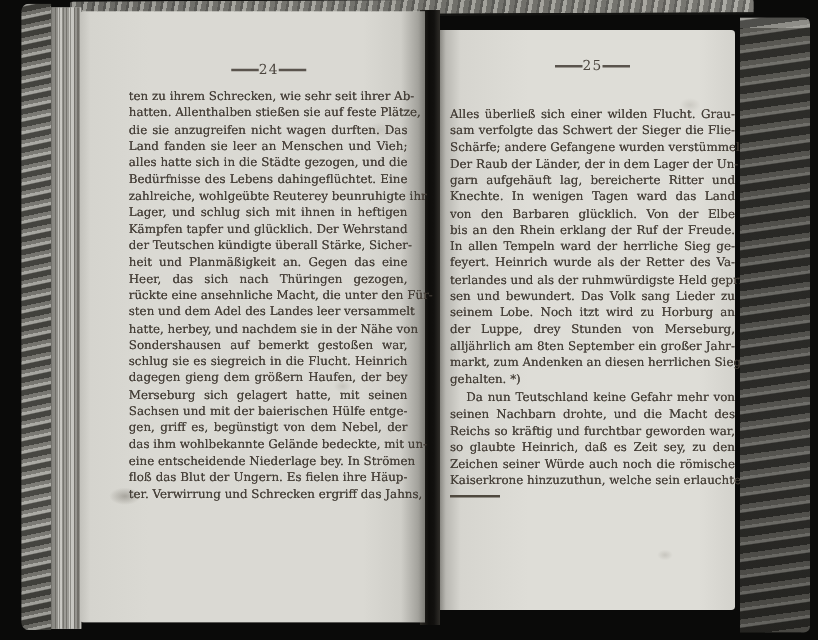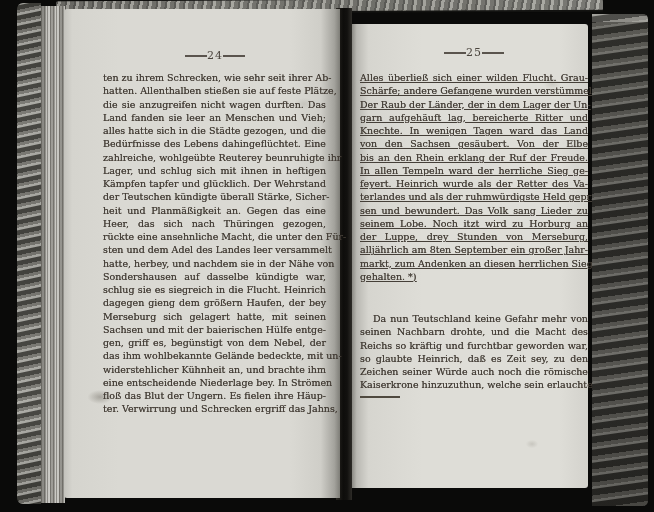--- a/index.html
+++ b/index.html
@@ -82,21 +82,21 @@
     text-shadow:0 0 0.4px rgba(60,52,44,.85);
   }
   .lines .line {
     white-space:nowrap; height:13.25px;
     text-align:justify; text-align-last:justify;
   }
   .lines .line:last-child { text-align-last:left; }
   .lines.cont .line:last-child { text-align-last:justify; }
 
   .block-left  { left:39px; top:62px;  width:223px; }
-  .block-p1    { left:8px;  top:47px;  width:228px;text-decoration:underline; }
+  .block-p1    { left:8px;  top:61px;  width:228px; }
   .block-p2    { left:8px;  top:288px; width:228px; }
   .block-p2 .line:first-child { text-indent:13px; }
 
   .footnote-rule {
     position:absolute; left:8px; top:372px; width:40px; height:2px; background:#4f493f;
   }
   .block-footnote { left:8px; top:378px; width:228px; font-size:8.3px; line-height:12px; }
   .block-footnote .line { height:12px; }
   .block-footnote .line:first-child { text-indent:6px; }
   .block-footnote .line:last-child { padding-left:16px; }
@@ -126,47 +126,47 @@
         <div class="line">Bedürfnisse des Lebens dahingeflüchtet. Eine</div>
         <div class="line">zahlreiche, wohlgeübte Reuterey beunruhigte ihr</div>
         <div class="line">Lager, und schlug sich mit ihnen in heftigen</div>
         <div class="line">Kämpfen tapfer und glücklich. Der Wehrstand</div>
         <div class="line">der Teutschen kündigte überall Stärke, Sicher-</div>
         <div class="line">heit und Planmäßigkeit an. Gegen das eine</div>
         <div class="line">Heer, das sich nach Thüringen gezogen,</div>
         <div class="line">rückte eine ansehnliche Macht, die unter den Für-</div>
         <div class="line">sten und dem Adel des Landes leer versammelt</div>
         <div class="line">hatte, herbey, und nachdem sie in der Nähe von</div>
-        <div class="line">Sondershausen auf dasselbe kündigte war,</div>
+        <div class="line">Sondershausen auf bemerkt gestoßen war,</div>
         <div class="line">schlug sie es siegreich in die Flucht. Heinrich</div>
         <div class="line">dagegen gieng dem größern Haufen, der bey</div>
         <div class="line">Merseburg sich gelagert hatte, mit seinen</div>
         <div class="line">Sachsen und mit der baierischen Hülfe entge-</div>
         <div class="line">gen, griff es, begünstigt von dem Nebel, der</div>
         <div class="line">das ihm wohlbekannte Gelände bedeckte, mit un-</div>
-        <div class="line">widerstehlicher Kühnheit an, und brachte ihm</div>
         <div class="line">eine entscheidende Niederlage bey. In Strömen</div>
         <div class="line">floß das Blut der Ungern. Es fielen ihre Häup-</div>
         <div class="line">ter. Verwirrung und Schrecken ergriff das Jahns,</div>
       </div>
   </div>
 
   <div class="page-right">
     <div class="page-header hdr-right">
       <span class="rule"></span>
       <span class="num">25</span>
       <span class="rule"></span>
     </div>
     <div class="lines block-p1">
         <div class="line">Alles überließ sich einer wilden Flucht. Grau-</div>
+        <div class="line">sam verfolgte das Schwert der Sieger die Flie-</div>
         <div class="line">Schärfe; andere Gefangene wurden verstümmelt.</div>
         <div class="line">Der Raub der Länder, der in dem Lager der Un-</div>
         <div class="line">garn aufgehäuft lag, bereicherte Ritter und</div>
         <div class="line">Knechte. In wenigen Tagen ward das Land</div>
-        <div class="line">von den Sachsen gesäubert. Von der Elbe</div>
+        <div class="line">von den Barbaren glücklich. Von der Elbe</div>
         <div class="line">bis an den Rhein erklang der Ruf der Freude.</div>
         <div class="line">In allen Tempeln ward der herrliche Sieg ge-</div>
         <div class="line">feyert. Heinrich wurde als der Retter des Va-</div>
         <div class="line">terlandes und als der ruhmwürdigste Held geprie-</div>
         <div class="line">sen und bewundert. Das Volk sang Lieder zu</div>
         <div class="line">seinem Lobe. Noch itzt wird zu Horburg an</div>
         <div class="line">der Luppe, drey Stunden von Merseburg,</div>
         <div class="line">alljährlich am 8ten September ein großer Jahr-</div>
         <div class="line">markt, zum Andenken an diesen herrlichen Sieg,</div>
         <div class="line">gehalten. *)</div>

